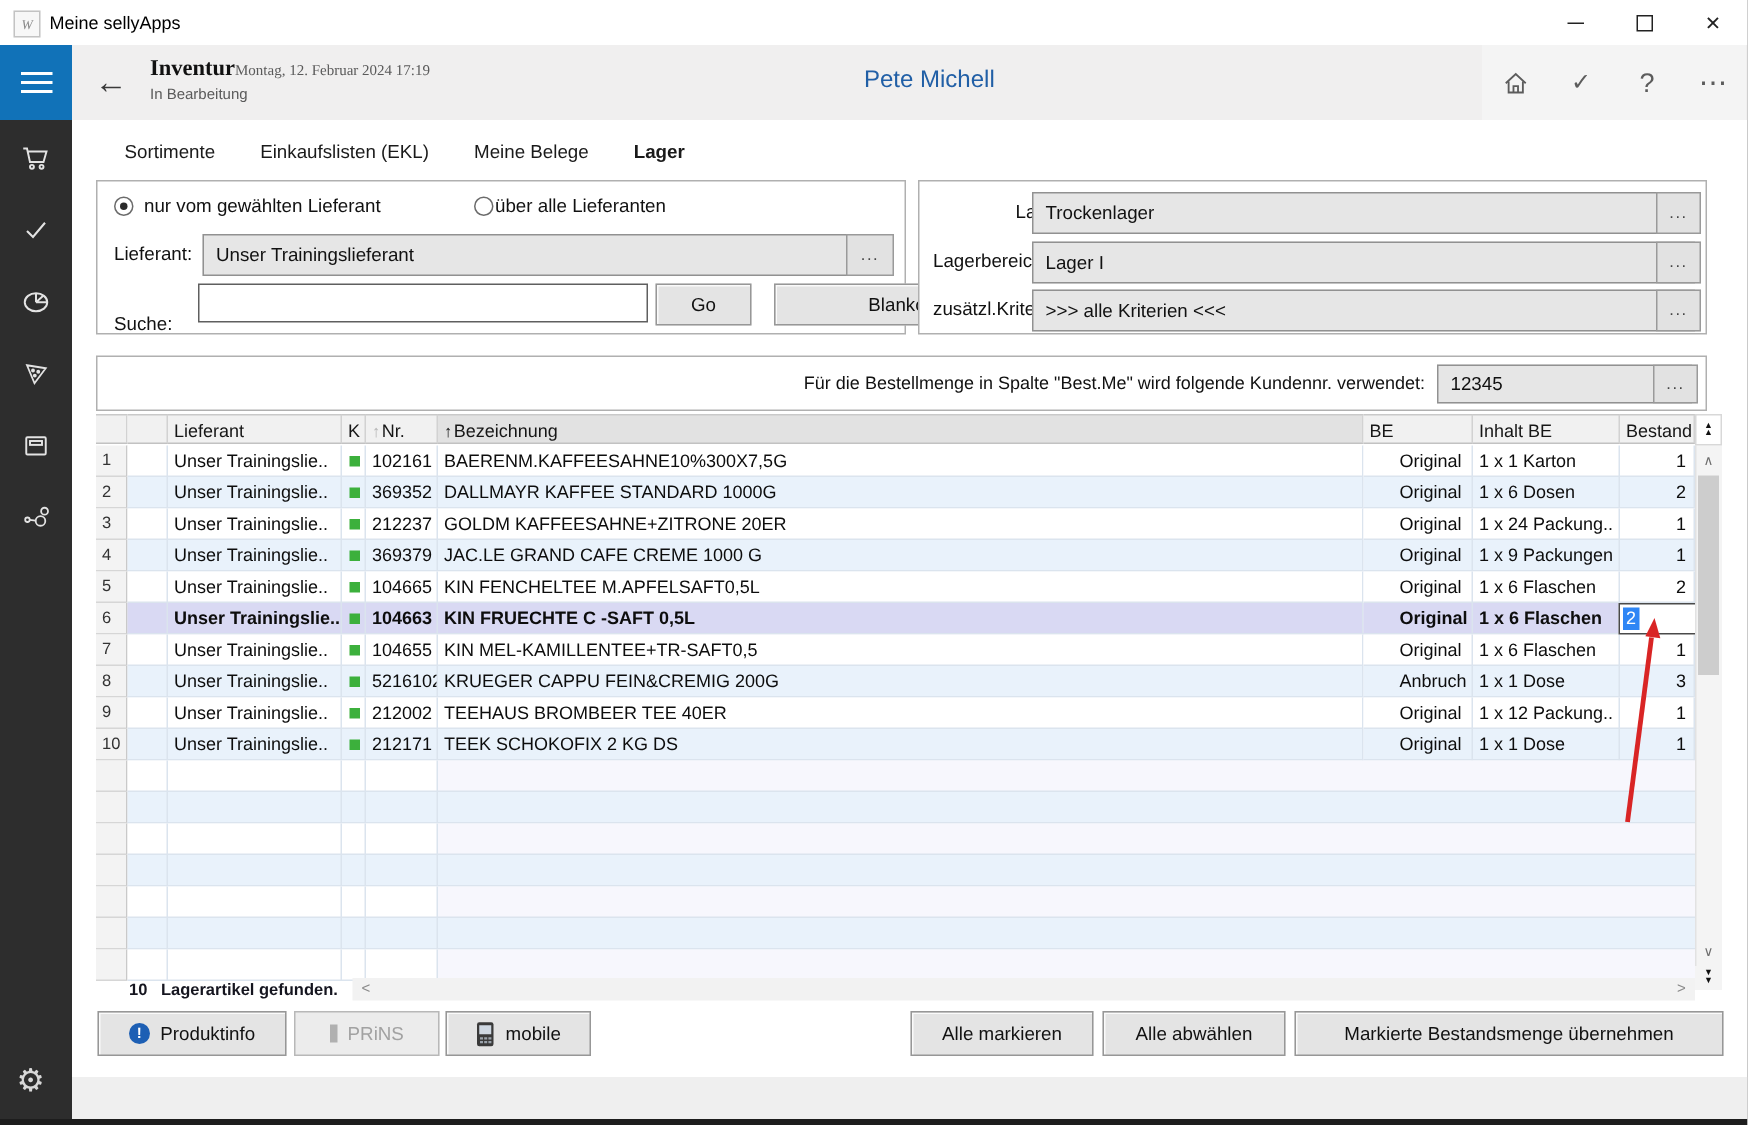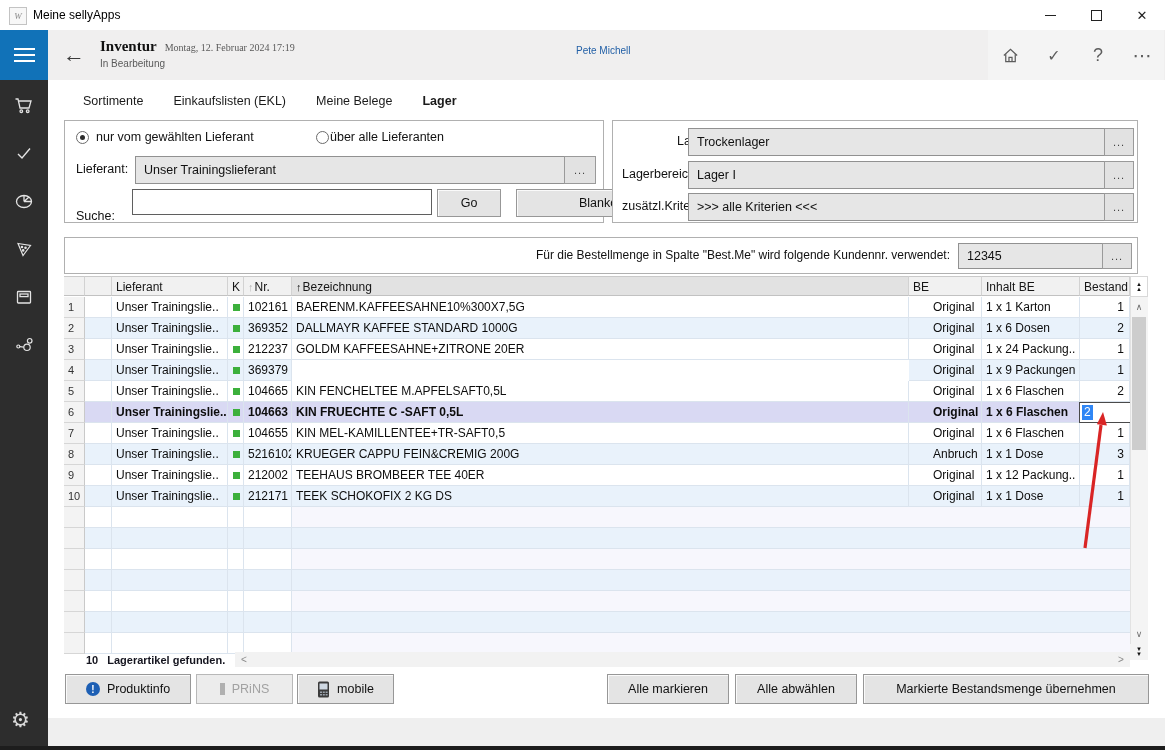--- a/index.html
+++ b/index.html
@@ -16,23 +16,23 @@
   .minbar{width:11px;height:1px;background:#222;}
   .maxbox{width:9px;height:9px;border:1px solid #222;}
   .closex{font-size:13px;color:#222;}
   
   .header{left:48px;top:30px;width:1117px;height:50px;background:#f0efef;}
   .hamburger{left:0;top:30px;width:48px;height:50px;display:flex;flex-direction:column;align-items:center;justify-content:center;gap:4px;}
   .hbar{width:21px;height:2px;background:#fff;}
   .backbtn{left:58px;top:40px;width:32px;height:30px;font-size:22px;color:#3a3a3a;display:flex;align-items:center;justify-content:center;}
   .htitle-row{left:100px;top:38px;display:flex;align-items:baseline;font-family:Liberation Serif, serif;}
   .htitle{font-size:15px;font-weight:bold;color:#111;}
-  .hdate{font-size:10px;color:#5a5a5a;margin-left:8px;}
+  .hdate{font-size:10px;color:#5a5a5a;margin-left:0;}
   .hstatus{left:100px;top:58px;font-size:10px;color:#5a5a5a;}
-  .huser{left:576px;top:45px;font-size:10px;}
+  .huser{left:576px;top:45px;font-size:16px;}
   .hicons{left:988px;top:30px;width:176px;height:50px;background:#f4f4f4;display:flex;}
   .hicon{width:44px;height:50px;display:flex;align-items:center;justify-content:center;color:#5c5c5c;font-size:16px;}
   
   .sidebar{left:0;top:80px;width:48px;height:666px;background:#2d2d2d;}
   .sideicon{position:absolute;left:14px;width:20px;height:20px;}
   .gearglyph{position:absolute;left:11px;top:628px;font-size:21px;color:#d8d8d8;}
   
   .tabbar{left:83px;top:88px;height:26px;display:flex;gap:30px;align-items:center;}
   .tab{font-size:12.5px;color:#1a1a1a;}
   .tab.active{font-weight:bold;}
@@ -270,20 +270,21 @@
         <div class="td right" style="left:1016px;width:50px;background:#ffffff;">1</div>
       </div>
       <div class="tr" style="top:84px;">
     <div class="td numc" style="left:0;width:21px;">4</div>
     <div class="td" style="left:21px;width:27px;background:#e9f2fb;"></div>
     <div class="td" style="left:48px;width:116px;background:#e9f2fb;">Unser Trainingslie..</div>
     <div class="td" style="left:164px;width:16px;background:#e9f2fb;">
           <span class="dot" style="background:#3cb03c;"></span>
         </div>
     <div class="td" style="left:180px;width:48px;background:#e9f2fb;">369379</div>
+    <div class="td" style="left:228px;width:617px;background:#e9f2fb;">JAC.LE GRAND CAFE CREME 1000 G</div>
     <div class="td" style="left:845px;width:73px;background:#e9f2fb;padding-left:24px;">Original</div>
     <div class="td" style="left:918px;width:98px;background:#e9f2fb;">1 x 9 Packungen</div>
         <div class="td right" style="left:1016px;width:50px;background:#e9f2fb;">1</div>
       </div>
       <div class="tr" style="top:105px;">
     <div class="td numc" style="left:0;width:21px;">5</div>
     <div class="td" style="left:21px;width:27px;background:#ffffff;"></div>
     <div class="td" style="left:48px;width:116px;background:#ffffff;">Unser Trainingslie..</div>
     <div class="td" style="left:164px;width:16px;background:#ffffff;">
           <span class="dot" style="background:#3cb03c;"></span>

